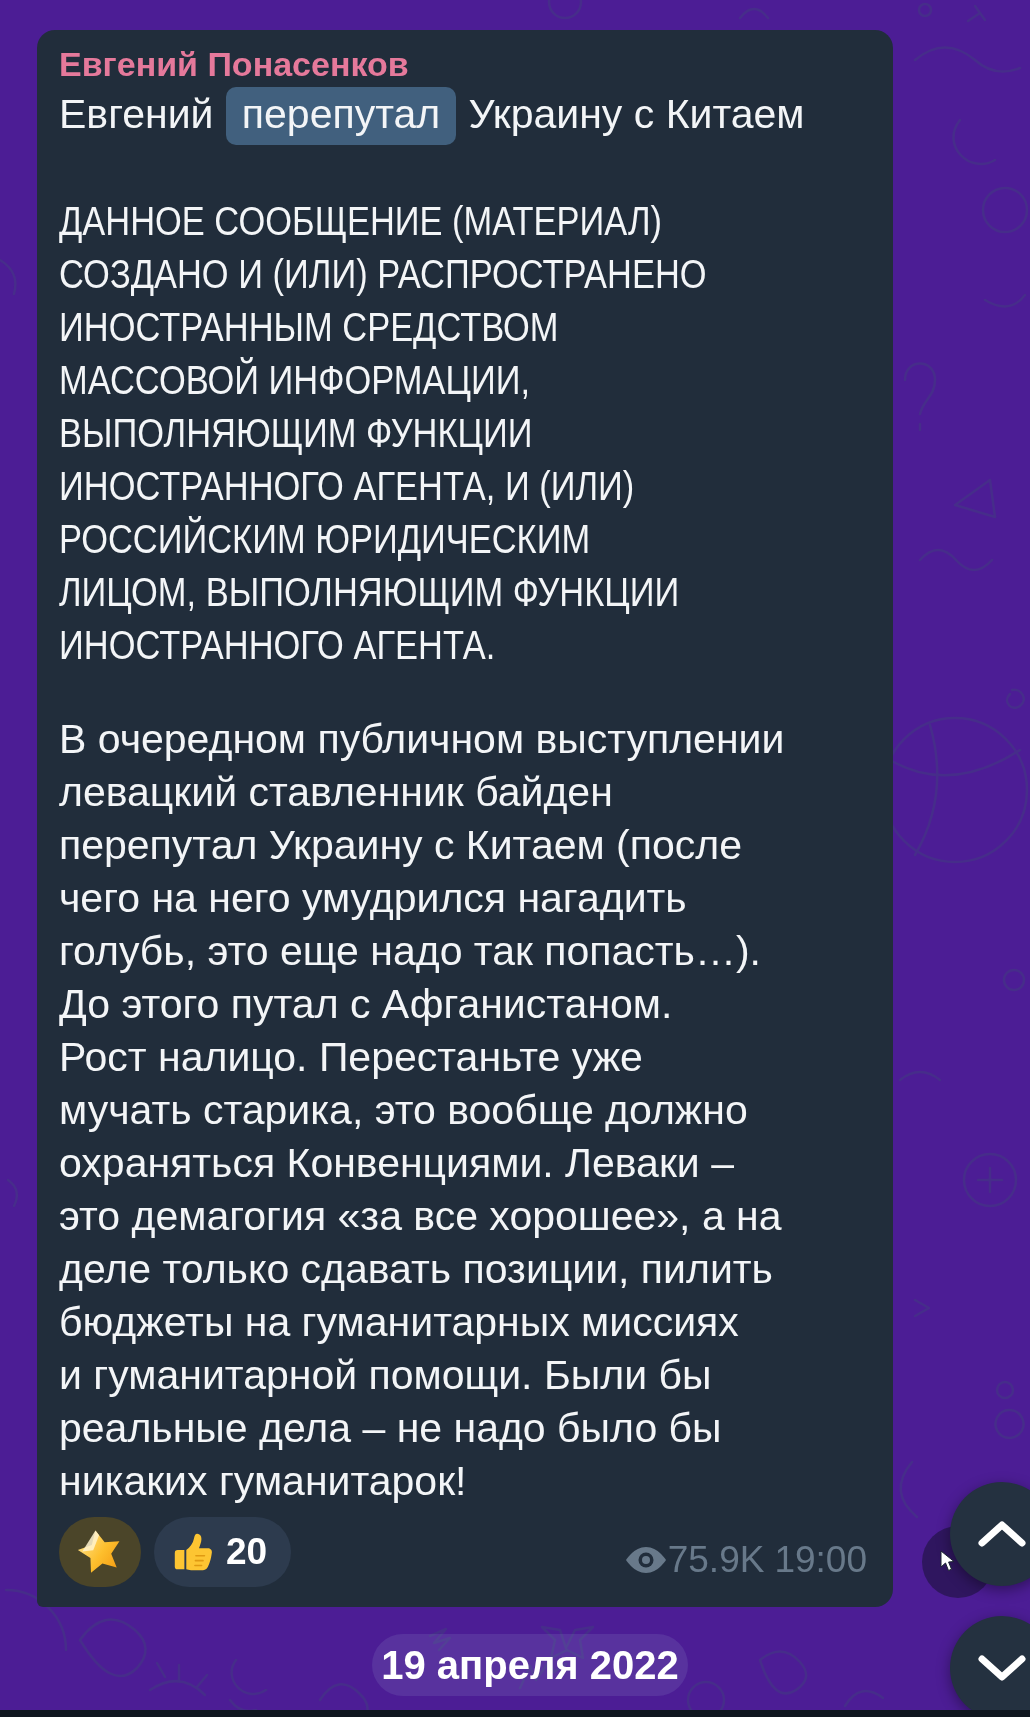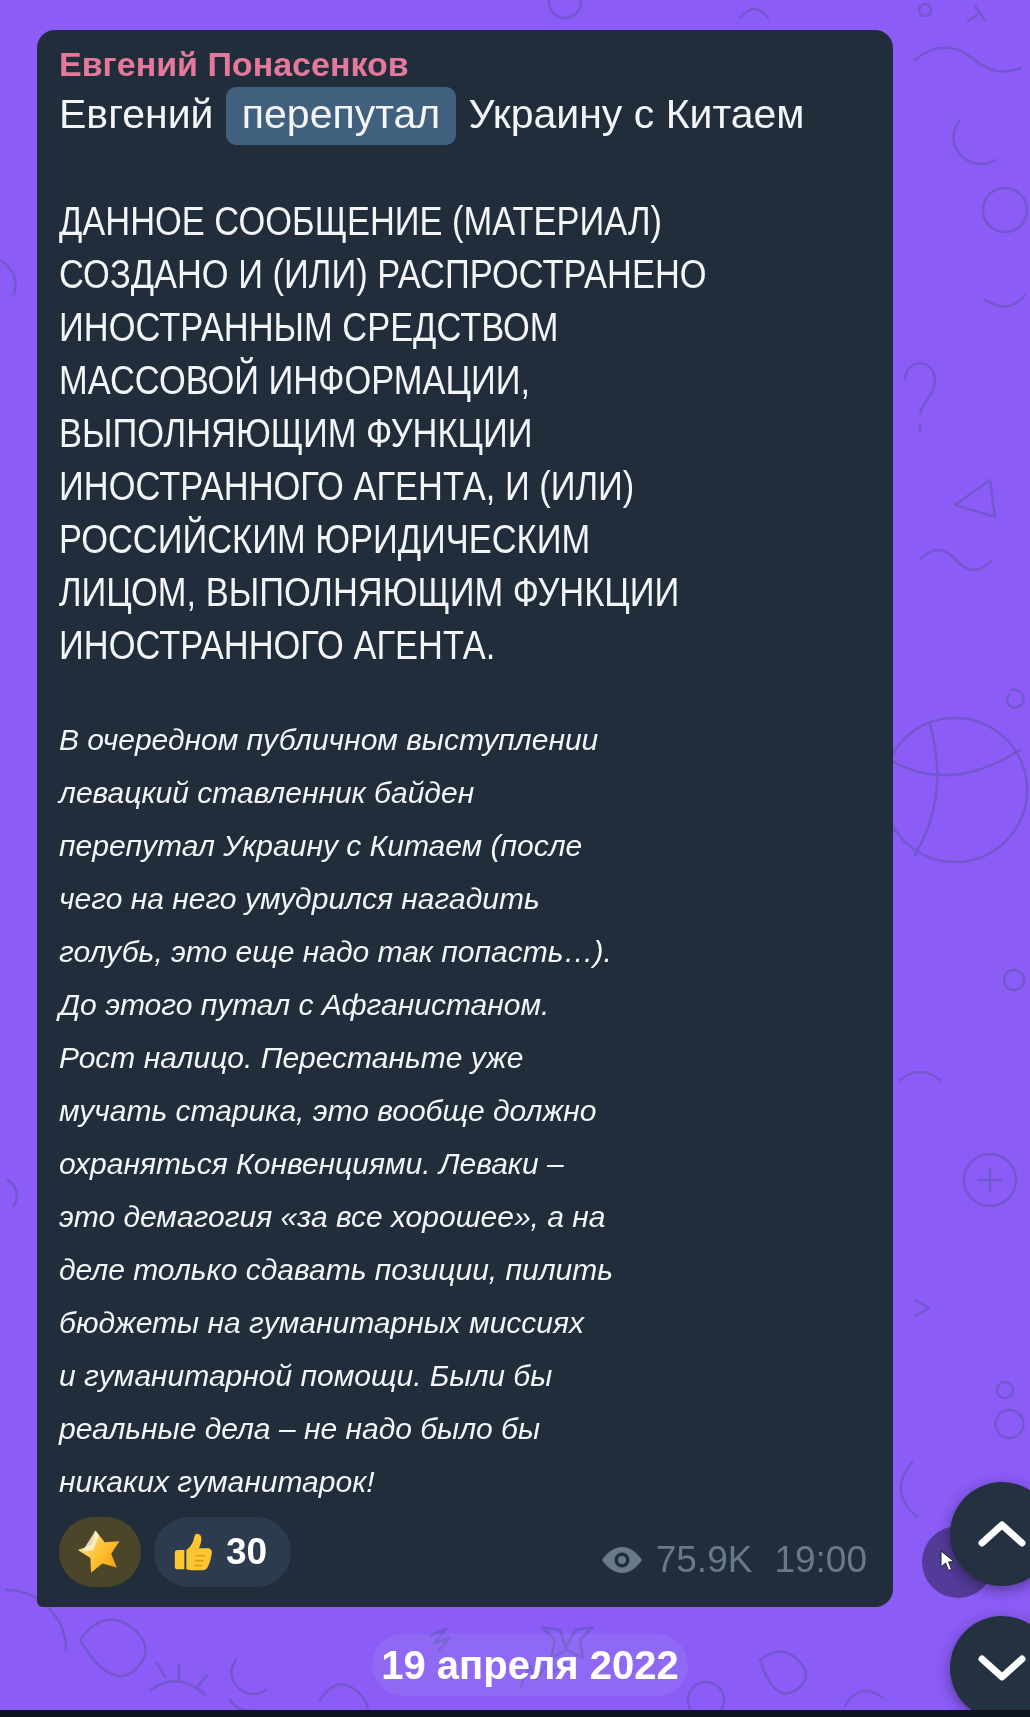--- a/index.html
+++ b/index.html
@@ -1,42 +1,42 @@
 <!DOCTYPE html>
 <html><head>
 <meta charset="utf-8">
 <style>
   html,body{margin:0;padding:0;background:#0d141d;}
   .screen{
     position:relative;width:1030px;height:1717px;overflow:hidden;
-    background:#8b5cf6;font-family:"Liberation Sans", sans-serif;
+    background:#4c1d95;font-family:"Liberation Sans", sans-serif;
   }
   .doodles{position:absolute;left:0;top:0;pointer-events:none;}
   .bubble{
     position:absolute;left:37px;top:30px;width:856px;height:1577px;
     background:#212d3b;border-radius:18px 18px 18px 6px;
     box-sizing:border-box;padding:12px 24px 20px 22px;overflow:hidden;
   }
   .sender{color:#e5799b;font-size:34px;font-weight:bold;line-height:44px;}
   .title{color:#f3f5f7;font-size:41px;line-height:53px;margin-top:2px;white-space:pre;}
   .hl{background:#41607e;border-radius:10px;padding:4px 16px 8px;margin:0 1px;}
   .disclaimer{
     color:#f3f5f7;font-size:41px;line-height:53px;margin-top:54px;
     white-space:pre;transform:scaleX(0.84);transform-origin:0 0;width:990px;
   }
-  .body-text{color:#f3f5f7;font-size:30px;line-height:53px;margin-top:41px;white-space:pre;font-style:italic;}
+  .body-text{color:#f3f5f7;font-size:41px;line-height:53px;margin-top:41px;white-space:pre;}
   .footer{
     position:absolute;left:22px;right:26px;bottom:20px;
     display:flex;align-items:flex-end;
   }
   .pill{height:70px;border-radius:35px;display:flex;align-items:center;justify-content:center;cursor:pointer;}
   .pill-star{width:82px;background:#4b4529;}
   .pill-like{background:#2d3b4e;padding:0 24px 0 16px;margin-left:13px;gap:10px;}
   .like-count{color:#ffffff;font-size:37px;font-weight:bold;}
-  .meta{margin-left:auto;display:flex;align-items:center;gap:12px;color:#68798a;font-size:37px;padding-bottom:6px;}
+  .meta{margin-left:auto;display:flex;align-items:center;color:#68798a;font-size:37px;padding-bottom:6px;}
   .meta .views{margin-right:10px;}
   .date-chip{
     position:absolute;left:372px;top:1634px;width:316px;height:62px;border-radius:31px;
     background:rgba(170,195,222,0.13);color:#ffffff;font-size:40px;font-weight:bold;
     display:flex;align-items:center;justify-content:center;cursor:pointer;
   }
   .fab{
     position:absolute;width:104px;height:104px;border-radius:50%;background:#243140;
     display:flex;align-items:center;justify-content:center;
     box-shadow:0 4px 14px rgba(0,0,0,0.38);border:none;cursor:pointer;padding:0;
@@ -144,21 +144,21 @@
       </div>
 
       <div class="pill pill-like">
         <svg width="46" height="46" viewBox="0 0 48 48">
           <path fill="#fdc532" d="M8 22 h7 v20 H8 a3 3 0 0 1 -3 -3 V25 a3 3 0 0 1 3 -3 Z"></path>
           <path fill="#fdc532" d="M17 42 V22 c4 -3 7 -7 8 -12 c0.5 -2.8 1.2 -5 3.5 -5 c2.6 0 4.3 2.2 4.3 5.4
                  c0 3.2 -1.6 7 -2.6 9.6 h9.3 c2.5 0 4.5 2 4.2 4.4 c-0.8 6.6 -2.8 13.2 -5 16.4
                  c-1 1.4 -2.6 2.2 -4.4 2.2 H22 c-2 0 -3.6 -0.6 -5 -1 Z"></path>
           <path fill="none" stroke="#e09a12" stroke-width="1.6" stroke-linecap="round" d="M27 28 h9 M26.5 33 h8 M26 38 h7"></path>
         </svg>
-        <span class="like-count">30</span>
+        <span class="like-count">20</span>
       </div>
 
       <div class="meta">
         <svg width="44" height="30" viewBox="0 0 44 30">
           <path d="M22 2 C34 2 42 15 42 15 C42 15 34 28 22 28 C10 28 2 15 2 15 C2 15 10 2 22 2 Z" fill="#68798a"></path>
           <circle cx="22" cy="15" r="7.5" fill="#212d3b"></circle>
           <circle cx="22" cy="15" r="4" fill="#68798a"></circle>
         </svg>
         <span class="views">75.9K</span>
         <span>19:00</span>

